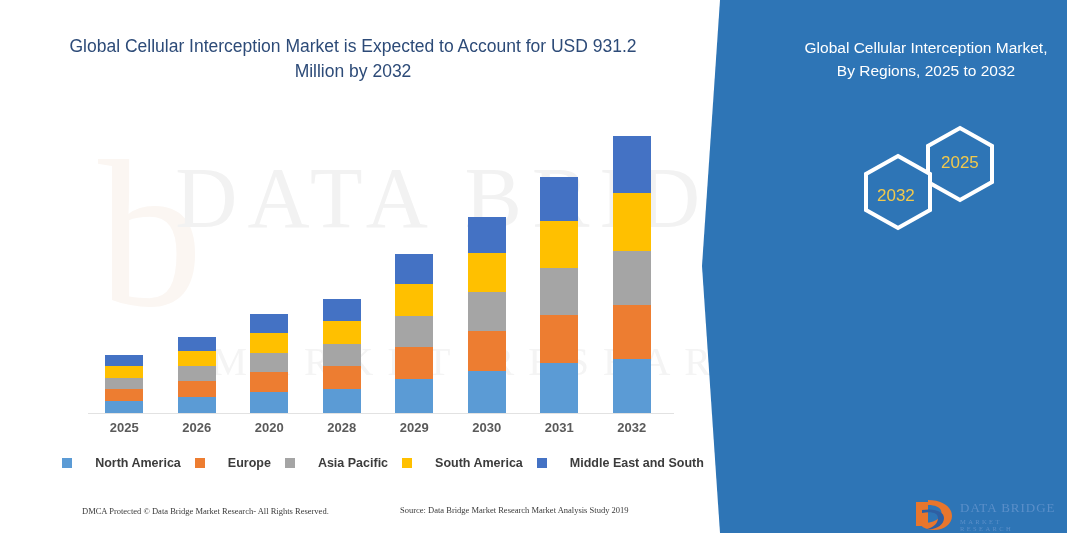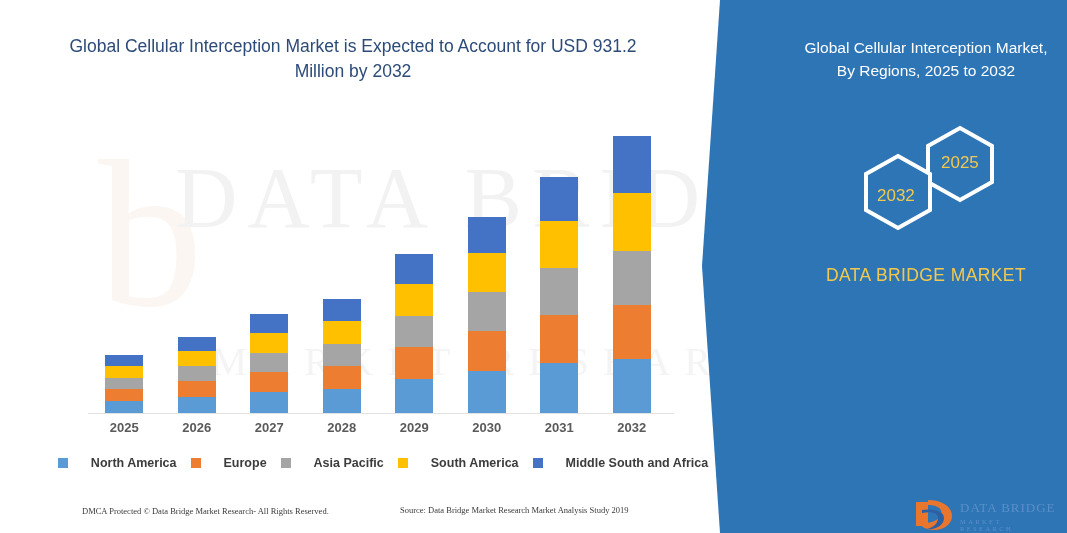--- a/index.html
+++ b/index.html
@@ -322,21 +322,21 @@
             </div>
           </div>
         </div>
     </div>
 
     <div class="axis-line"></div>
 
     <div class="xlabels" id="xlabels">
         <div class="xlabel">2025</div>
         <div class="xlabel">2026</div>
-        <div class="xlabel">2027</div>
+        <div class="xlabel">2020</div>
         <div class="xlabel">2028</div>
         <div class="xlabel">2029</div>
         <div class="xlabel">2030</div>
         <div class="xlabel">2031</div>
         <div class="xlabel">2032</div>
       </div>
 
     <div class="legend" id="legend">
         <div class="legend-item">
           <span class="legend-swatch" style="background: rgb(91, 155, 213);"></span>
@@ -349,21 +349,21 @@
         <div class="legend-item">
           <span class="legend-swatch" style="background: rgb(165, 165, 165);"></span>
           <span class="legend-label">Asia Pacific</span>
         </div>
         <div class="legend-item">
           <span class="legend-swatch" style="background: rgb(255, 192, 0);"></span>
           <span class="legend-label">South America</span>
         </div>
         <div class="legend-item">
           <span class="legend-swatch" style="background: rgb(68, 114, 196);"></span>
-          <span class="legend-label">Middle South and Africa</span>
+          <span class="legend-label">Middle East and South</span>
         </div>
       </div>
 
     <div class="footer">
       <div class="footer-left">DMCA Protected © Data Bridge Market Research- All Rights Reserved.</div>
       <div class="footer-right">Source: Data Bridge Market Research  Market Analysis Study 2019</div>
     </div>
   </div>
 
   <div class="right-panel">
@@ -381,21 +381,20 @@
 
           <polygon points="140,4 172,22 172,58 140,76 108,58 108,22" fill="none" stroke="#ffffff" stroke-width="4"></polygon>
 
           <polygon points="78,32 110,50 110,86 78,104 46,86 46,50" fill="#2E75B6" stroke="#ffffff" stroke-width="4"></polygon>
         </svg>
         <div class="hex-label hex-label-2025">2025</div>
         <div class="hex-label hex-label-2032">2032</div>
       </div>
 
       <div class="brand">
-        <div>DATA BRIDGE MARKET</div>
       </div>
 
       <div class="logo">
         <svg width="44" height="36" viewBox="0 0 44 36">
           <path d="M4 6 L16 6 L16 30 L4 30 Z" fill="#E8762D"></path>
           <path d="M16 4 C32 4 40 12 40 20 C40 28 32 34 22 34 C14 34 8 30 5 25 C12 28 22 27 27 22 C32 17 30 9 16 9 Z" fill="#E8762D"></path>
           <path d="M10 14 C24 12 32 16 32 22 C32 29 24 34 15 33 C22 31 26 27 26 22 C26 17 20 15 10 17 Z" fill="#2E5FA3"></path>
         </svg>
         <div class="logo-text">
           <div class="logo-name">DATA BRIDGE</div>

